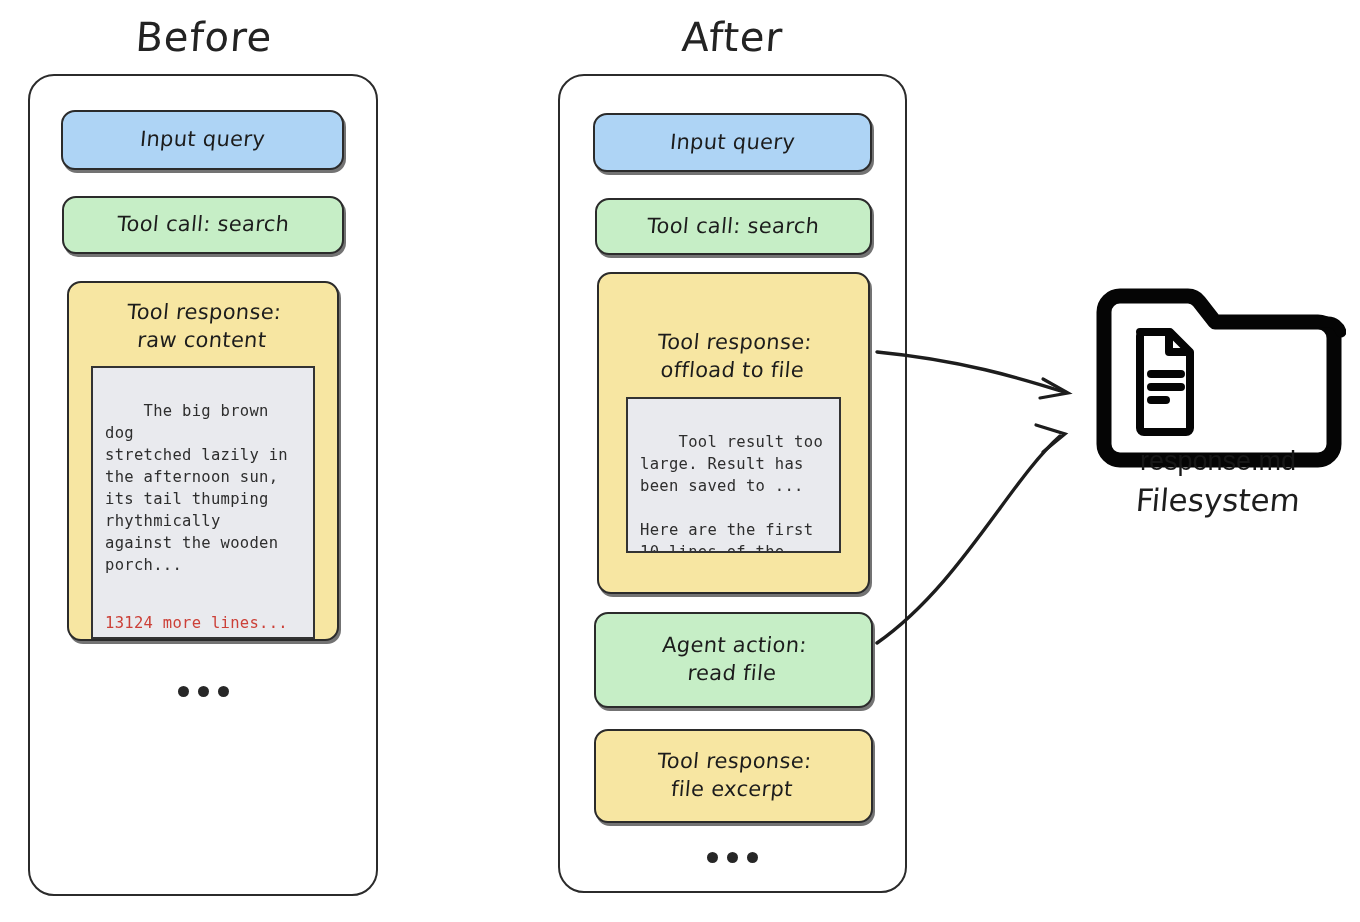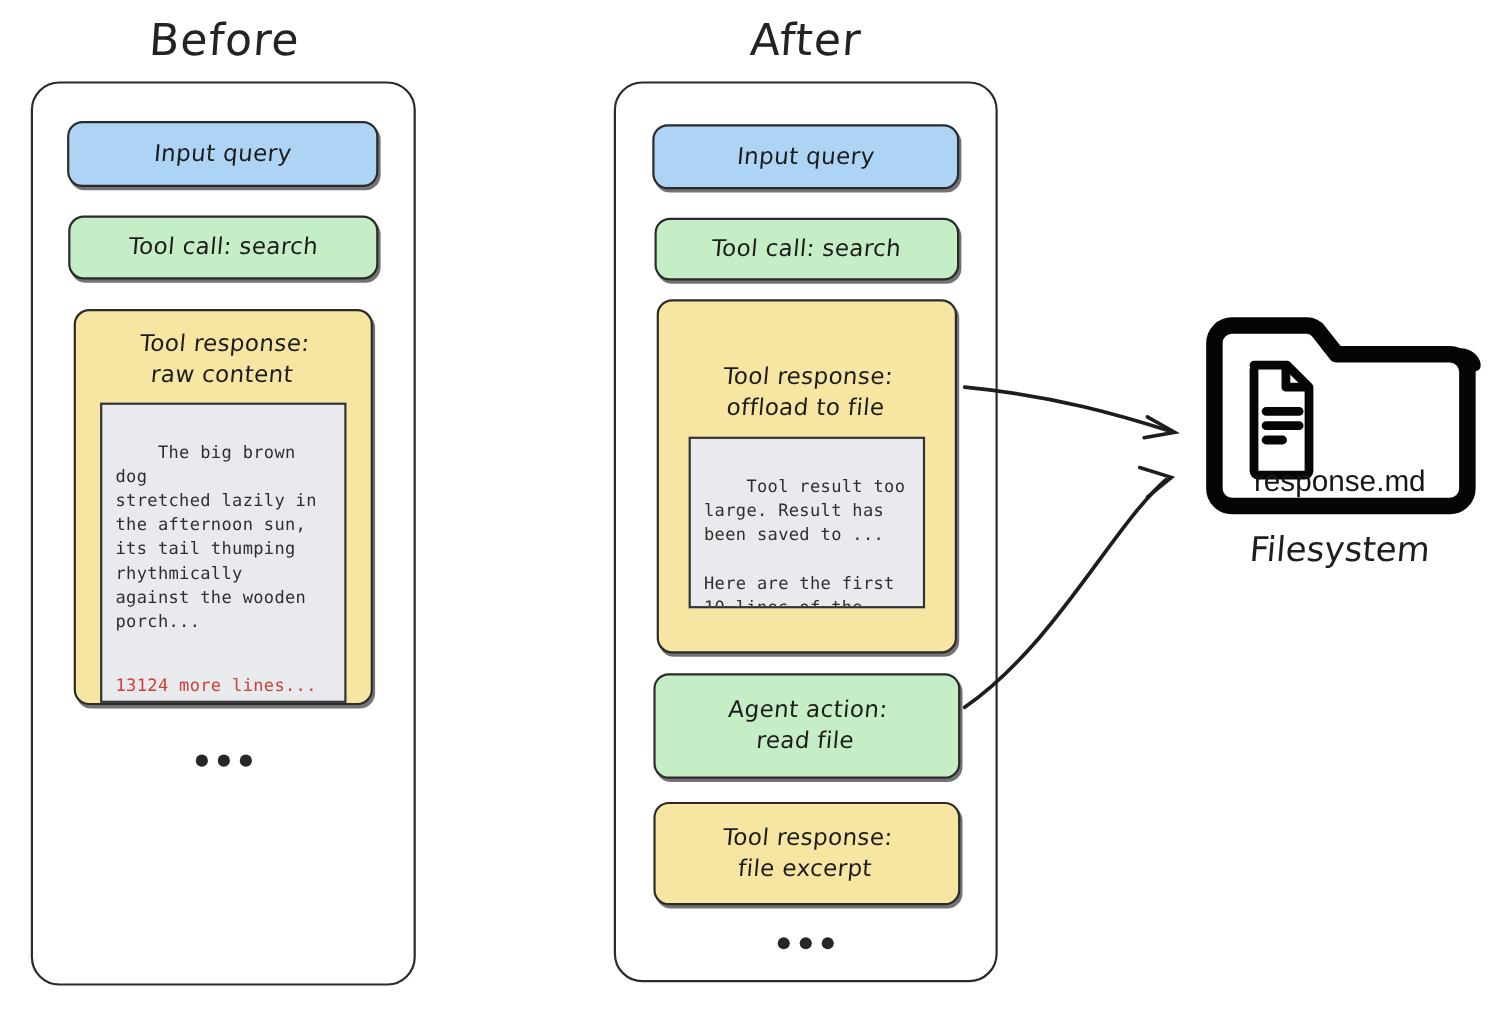--- a/index.html
+++ b/index.html
@@ -87,20 +87,21 @@
     text-align:center;
     transform:skewX(-5deg);
   }
   .folder-name{
     position:absolute;
     font-size:27px;
     color:#171717;
     white-space:nowrap;
     text-align:center;
     font-family:"Liberation Sans", sans-serif;
+    margin-top:24px;
   }
   #folder-icon{position:absolute;}
 </style>
 </head>
 <body>
 
 <div class="col-title hand" style="left:0px;top:14px;width:408px;">Before</div>
 
 <div class="col-title hand" style="left:560px;top:14px;width:345px;">After</div>
 

